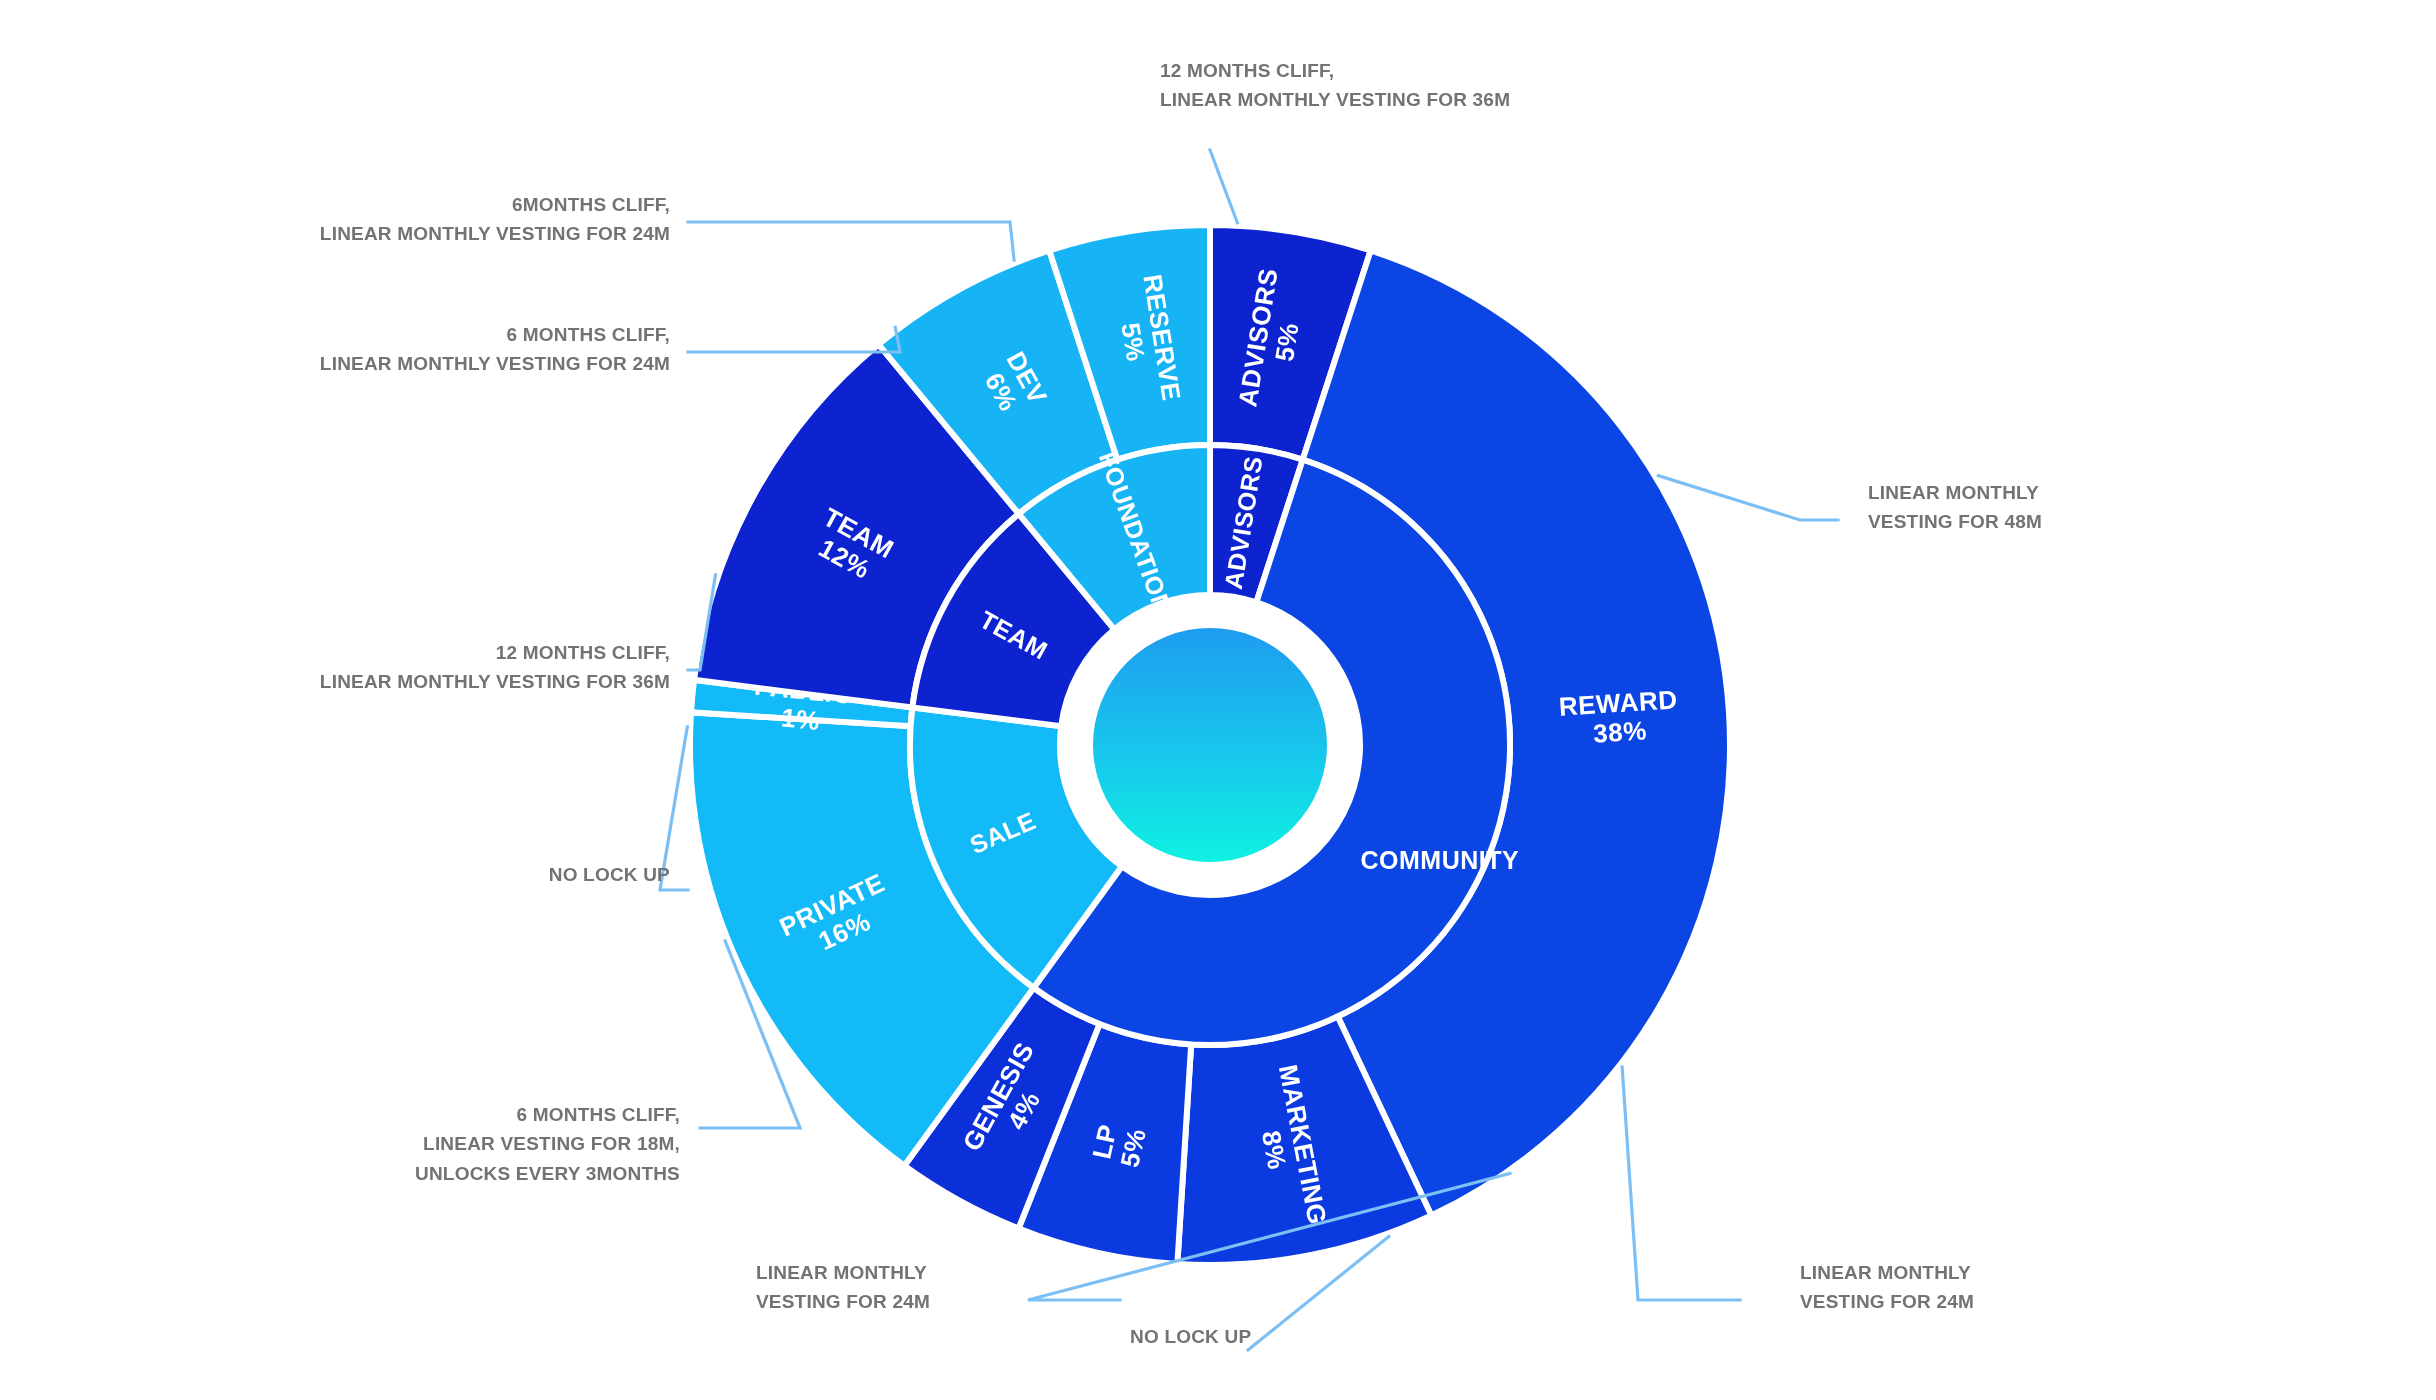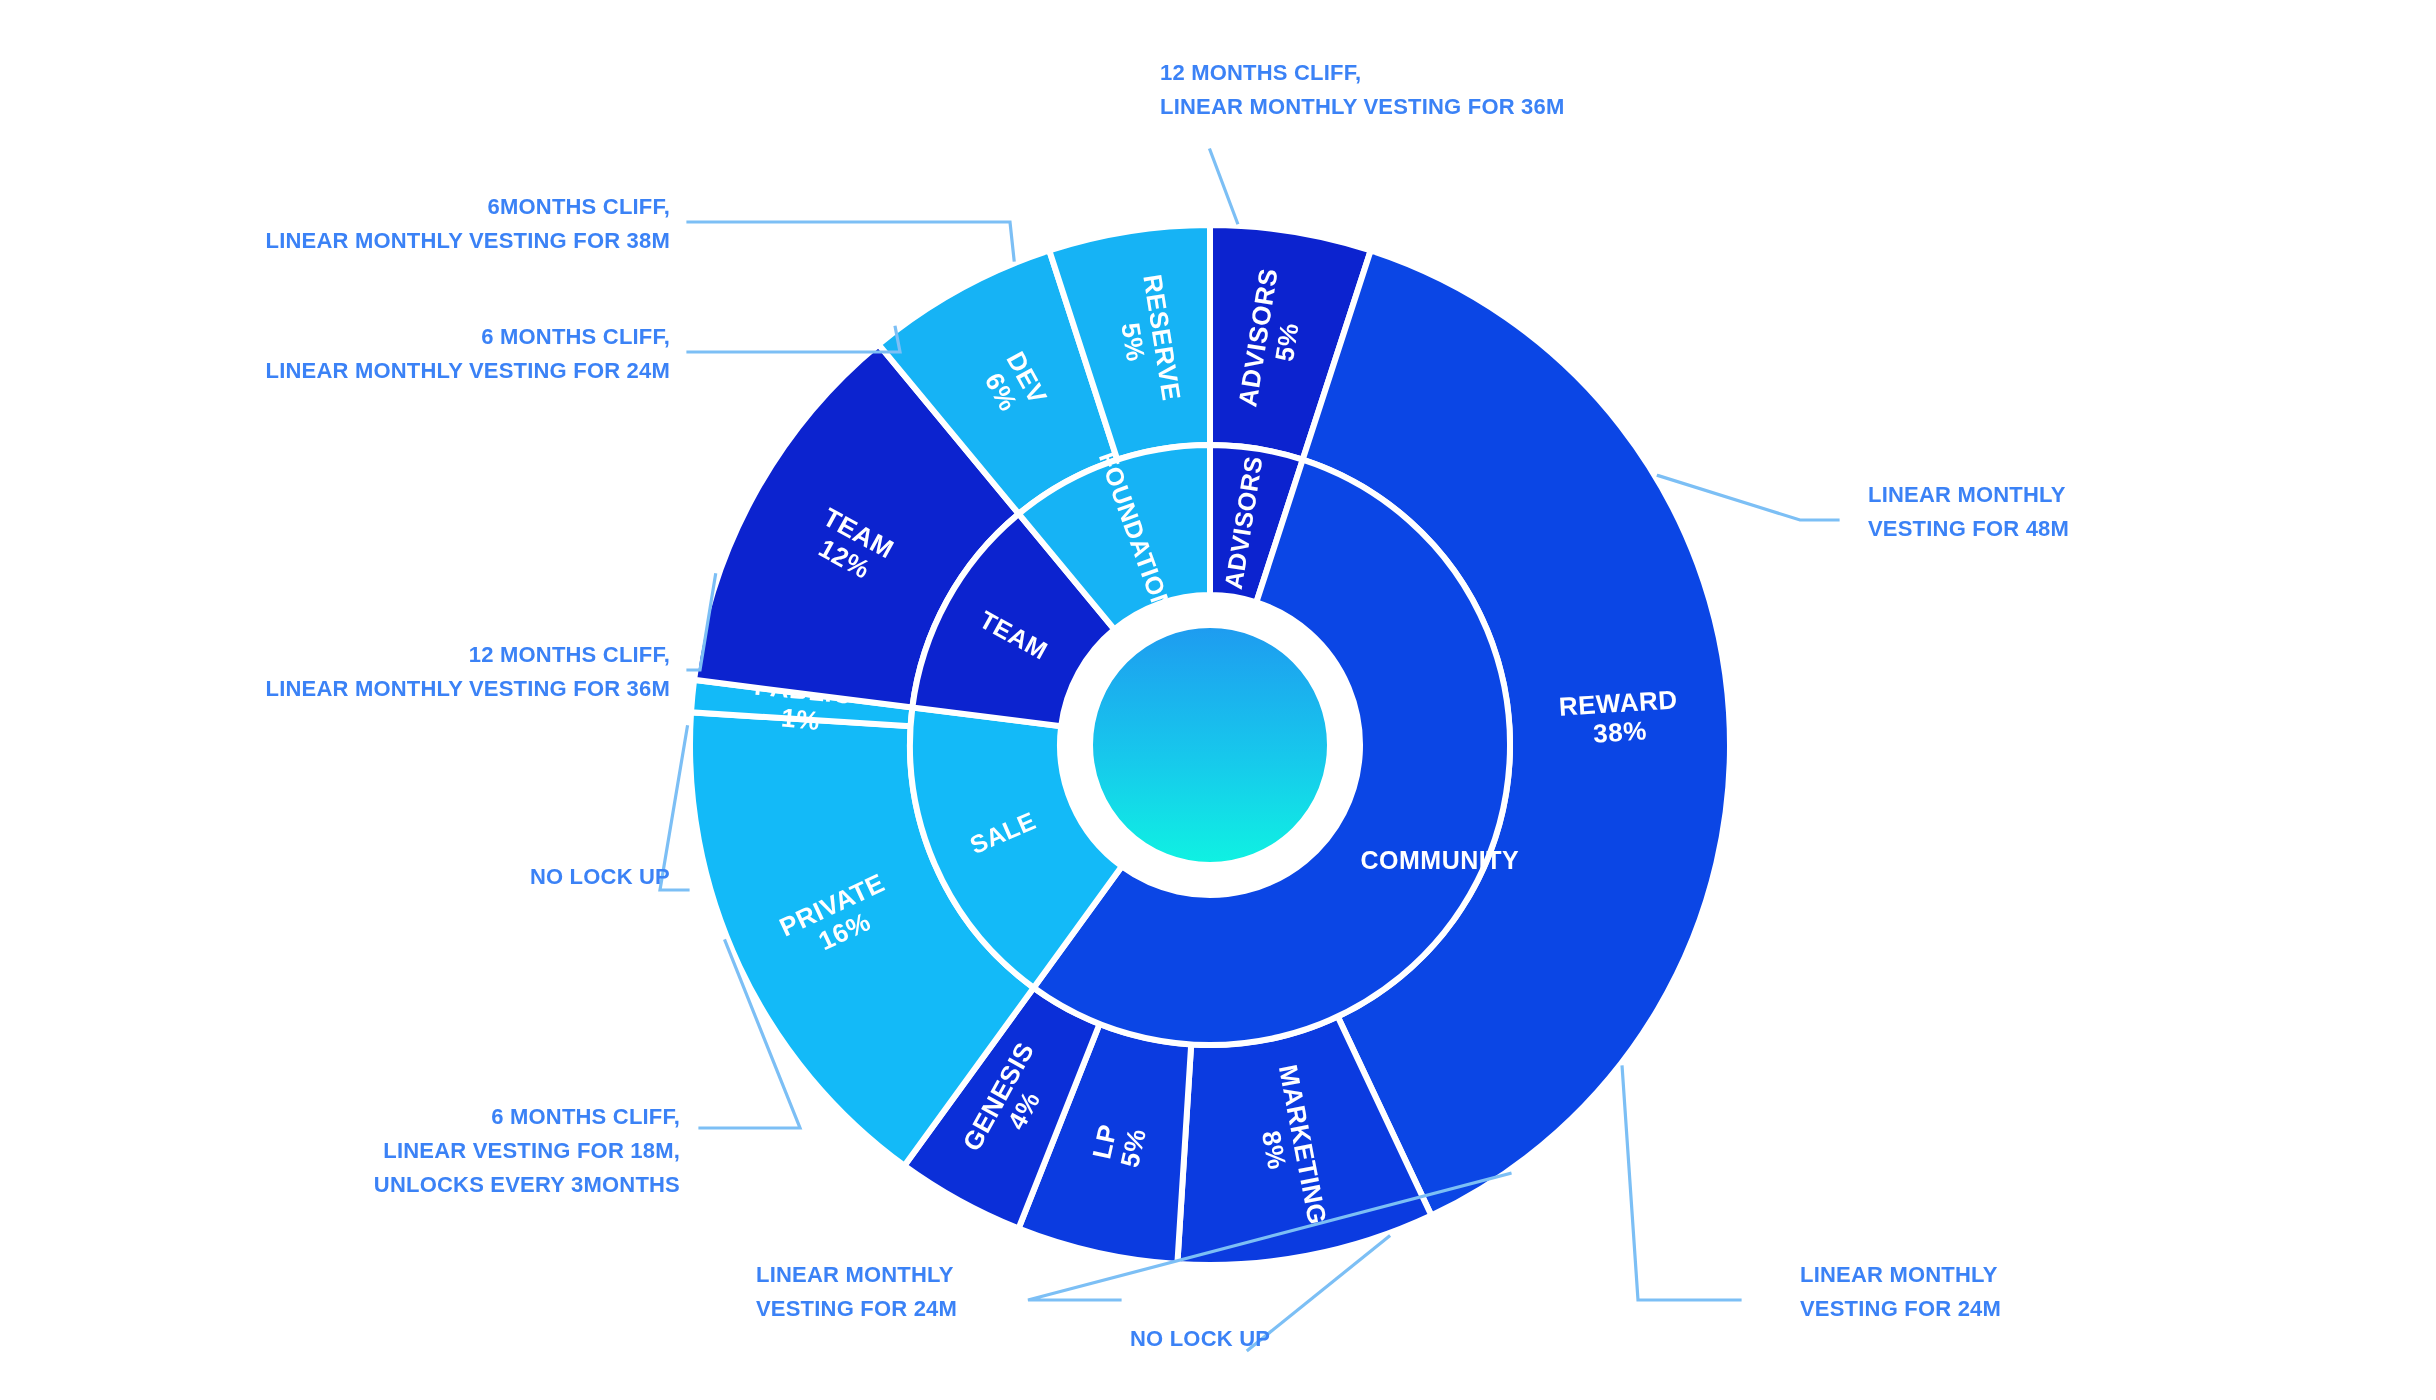--- a/index.html
+++ b/index.html
@@ -15,21 +15,21 @@
     fill:#ffffff;font-weight:700;letter-spacing:.5px;
     text-anchor:middle;dominant-baseline:middle;
   }
   .seg-name{font-size:26px;}
   .seg-pct{font-size:26px;}
   .inner-name{font-size:25px;}
   .callout-line{stroke:#7CBFF5;stroke-width:3.2;fill:none;stroke-linecap:square;stroke-linejoin:miter;}
   .callout-text{
     position:absolute;
     font-family:"Liberation Sans", sans-serif;
-    font-size:22px;font-weight:600;color:#3b82f6;
+    font-size:19px;font-weight:600;color:#737373;
     line-height:1.55;letter-spacing:.2px;white-space:pre-line;
   }
   .ta-right{text-align:right;}
   .ta-left{text-align:left;}
 </style>
 </head>
 <body>
 
 <div id="stage">
 
@@ -90,21 +90,21 @@
         <path d="M 1388.8765349593248 1236.45924067103 L 1248 1350" class="callout-line"></path>
         <path d="M 1622.1296241363157 1066.9909515953193 L 1638 1300 L 1740 1300" class="callout-line"></path>
         <path d="M 1658.2984982672046 475.63508682204167 L 1800 520 L 1838 520" class="callout-line"></path>
       </g>
   </svg>
 
   <div class="callout-text ta-left" style="left:1160px; top:56px;  width:560px;">12 MONTHS CLIFF,
 LINEAR MONTHLY VESTING FOR 36M</div>
 
   <div class="callout-text ta-right" style="left:60px;  top:190px; width:610px;">6MONTHS CLIFF,
-LINEAR MONTHLY VESTING FOR 38M</div>
+LINEAR MONTHLY VESTING FOR 24M</div>
 
   <div class="callout-text ta-right" style="left:60px;  top:320px; width:610px;">6 MONTHS CLIFF,
 LINEAR MONTHLY VESTING FOR 24M</div>
 
   <div class="callout-text ta-right" style="left:60px;  top:638px; width:610px;">12 MONTHS CLIFF,
 LINEAR MONTHLY VESTING FOR 36M</div>
 
   <div class="callout-text ta-right" style="left:160px; top:860px; width:510px;">NO LOCK UP</div>
 
   <div class="callout-text ta-right" style="left:120px; top:1100px; width:560px;">6 MONTHS CLIFF,

